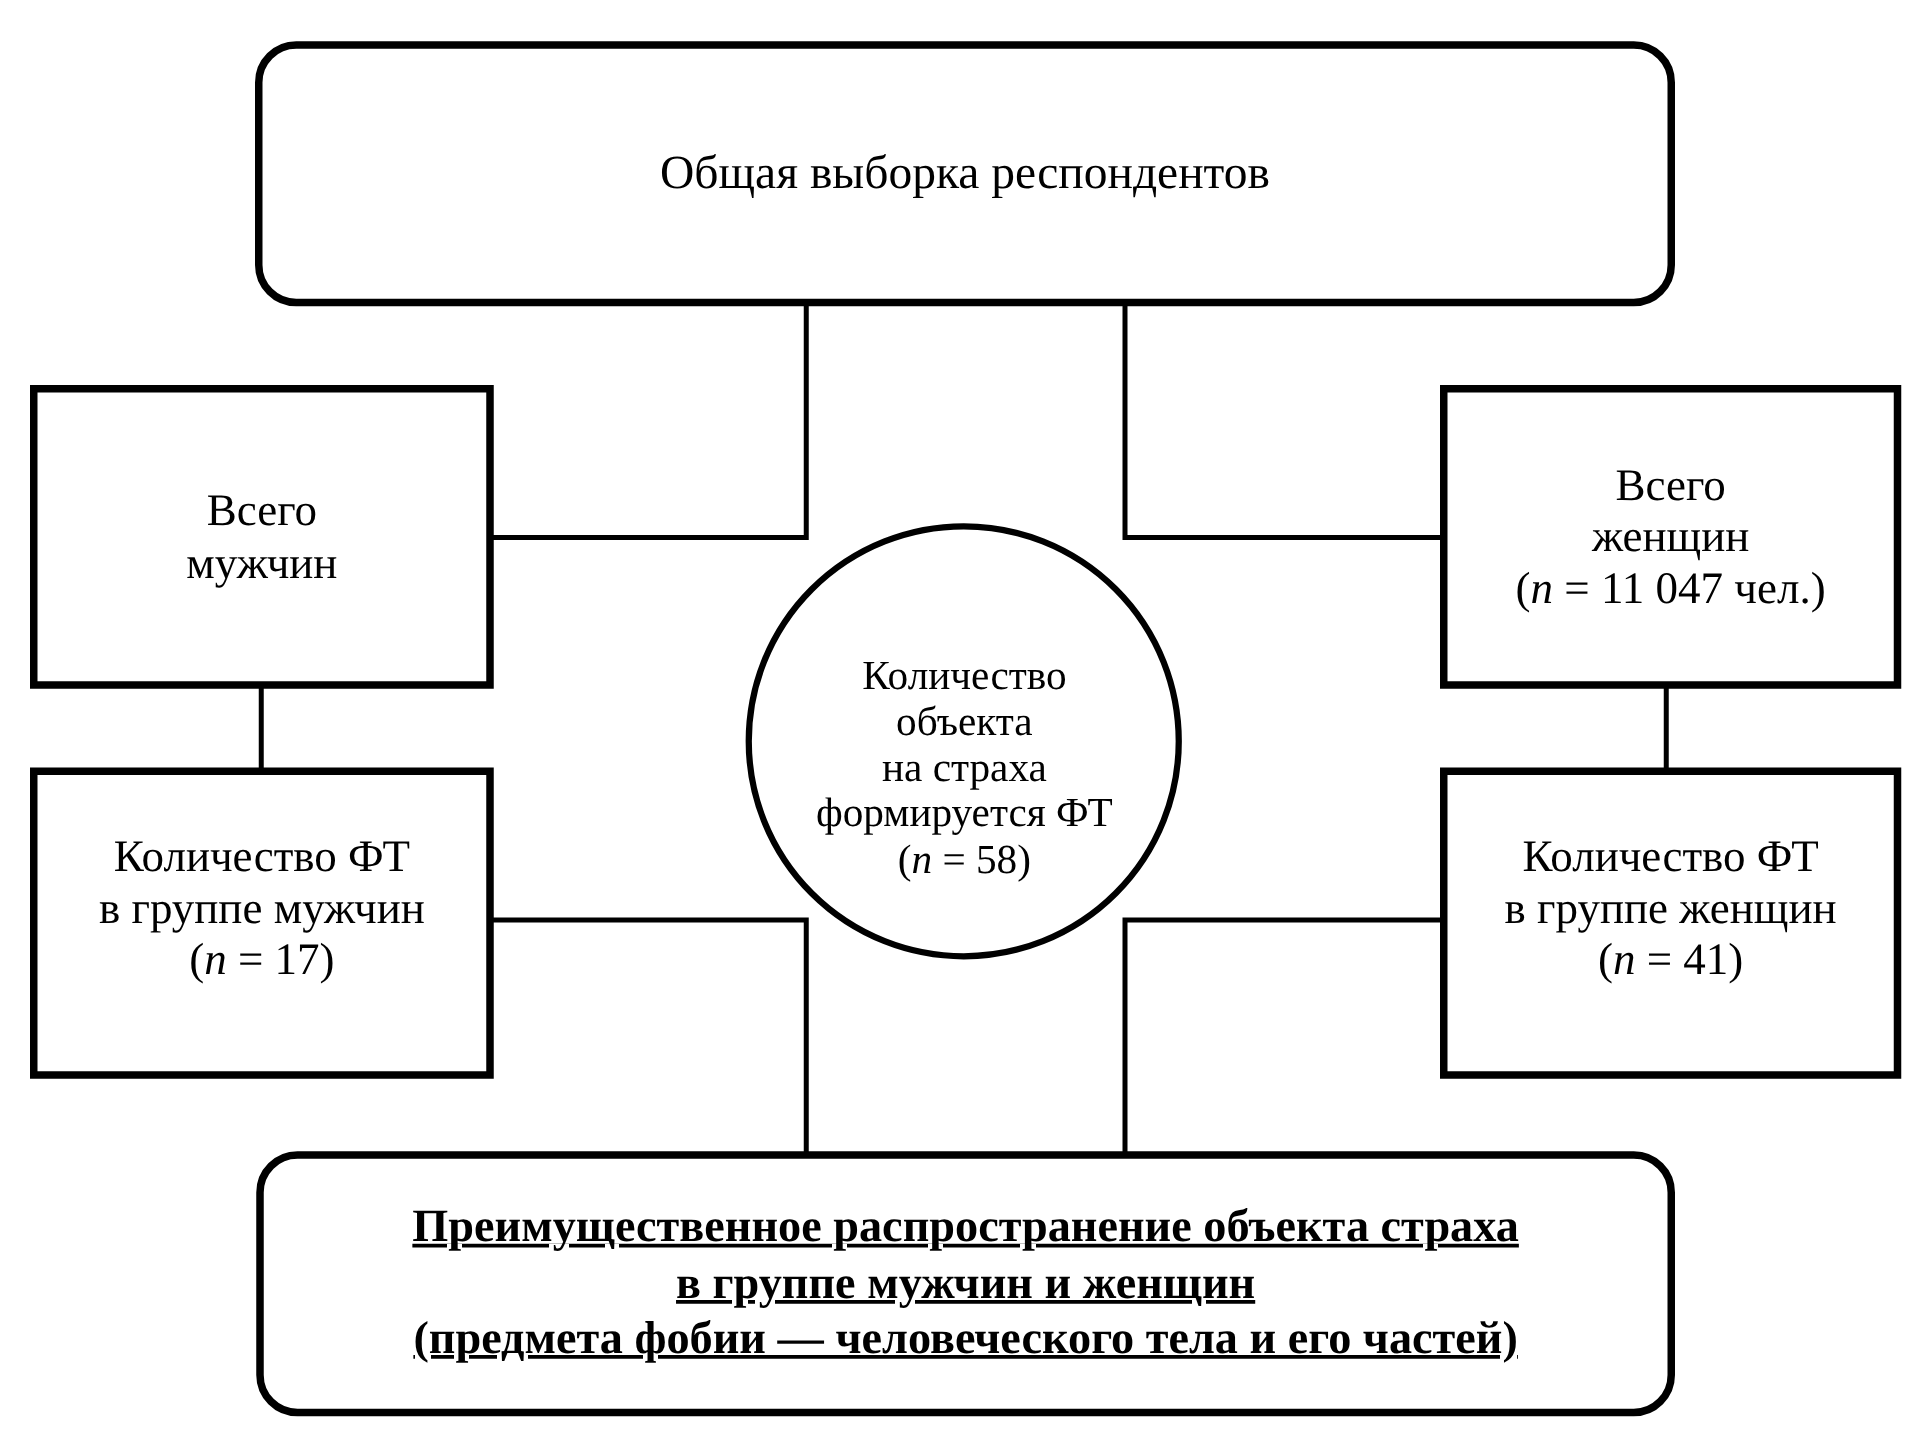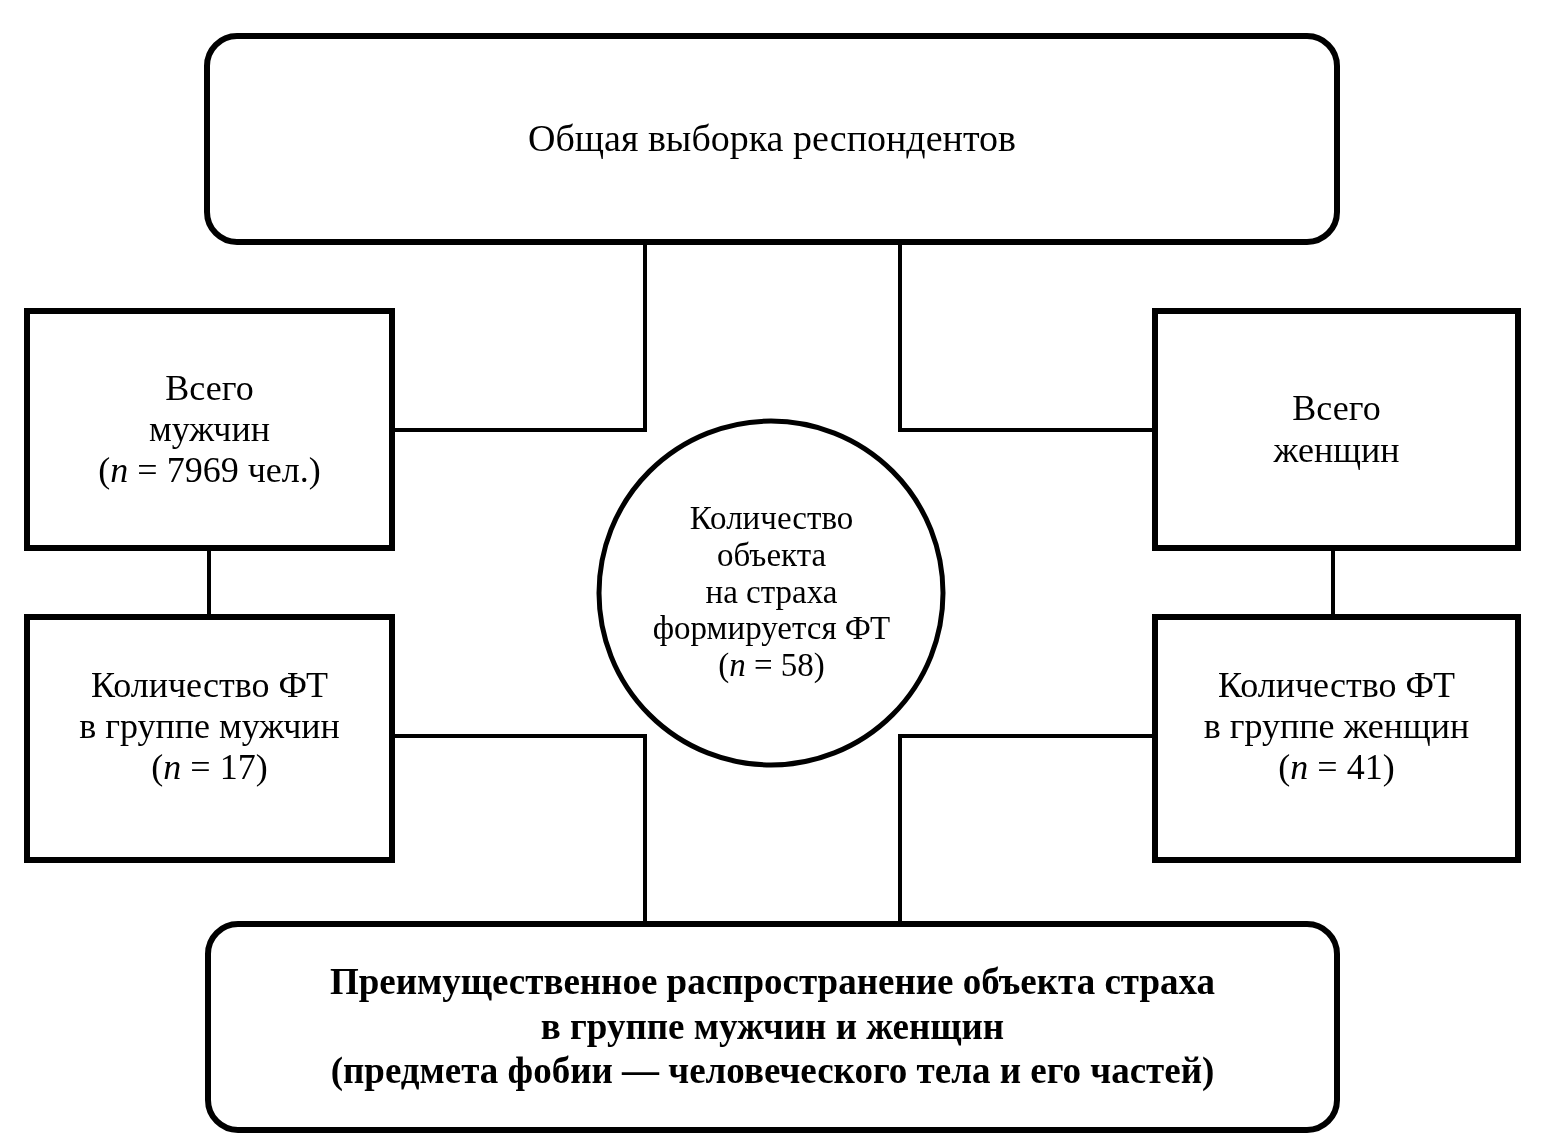--- a/index.html
+++ b/index.html
@@ -66,29 +66,30 @@
     box-sizing: border-box;
   }
   #text-females-ft-box {
     left: 1155px; top: 617px; width: 363px; height: 243px;
     font-size: 36px;
     justify-content: flex-start;
     padding-top: 48px;
     box-sizing: border-box;
   }
   #text-center-circle {
-    left: 600px; top: 436px; width: 343px; height: 312px;
+    left: 600px; top: 459px; width: 343px; height: 312px;
     font-size: 33px;
     line-height: 1.12;
   }
   #text-conclusion-box {
     left: 208px; top: 924px; width: 1129px; height: 206px;
     font-size: 37px;
     font-weight: bold;
     line-height: 1.2;
+    text-decoration: underline;
   }
 </style>
 </head>
 <body>
 
 <div id="diagram-root">
 
   <svg class="canvas" viewBox="0 0 1543 1148">
 
     <g fill="none" stroke="#000000" stroke-width="4">
@@ -121,26 +122,26 @@
     <rect x="208" y="924" width="1129" height="206" rx="30" ry="30" fill="#ffffff" stroke="#000000" stroke-width="6"></rect>
   </svg>
 
   <div class="node-text" id="text-root-box">
     <span class="line">Общая выборка респондентов</span>
   </div>
 
   <div class="node-text" id="text-males-box">
     <span class="line">Всего</span>
     <span class="line">мужчин</span>
-    <span class="line"><span>(</span><span class="ital">n</span><span> = 7969 чел.)</span></span>
   </div>
 
   <div class="node-text" id="text-females-box">
     <span class="line">Всего</span>
     <span class="line">женщин</span>
+    <span class="line"><span>(</span><span class="ital">n</span><span> = 11 047 чел.)</span></span>
   </div>
 
   <div class="node-text" id="text-males-ft-box">
     <span class="line">Количество ФТ</span>
     <span class="line">в группе мужчин</span>
     <span class="line"><span>(</span><span class="ital">n</span><span> = 17)</span></span>
   </div>
 
   <div class="node-text" id="text-females-ft-box">
     <span class="line">Количество ФТ</span>

